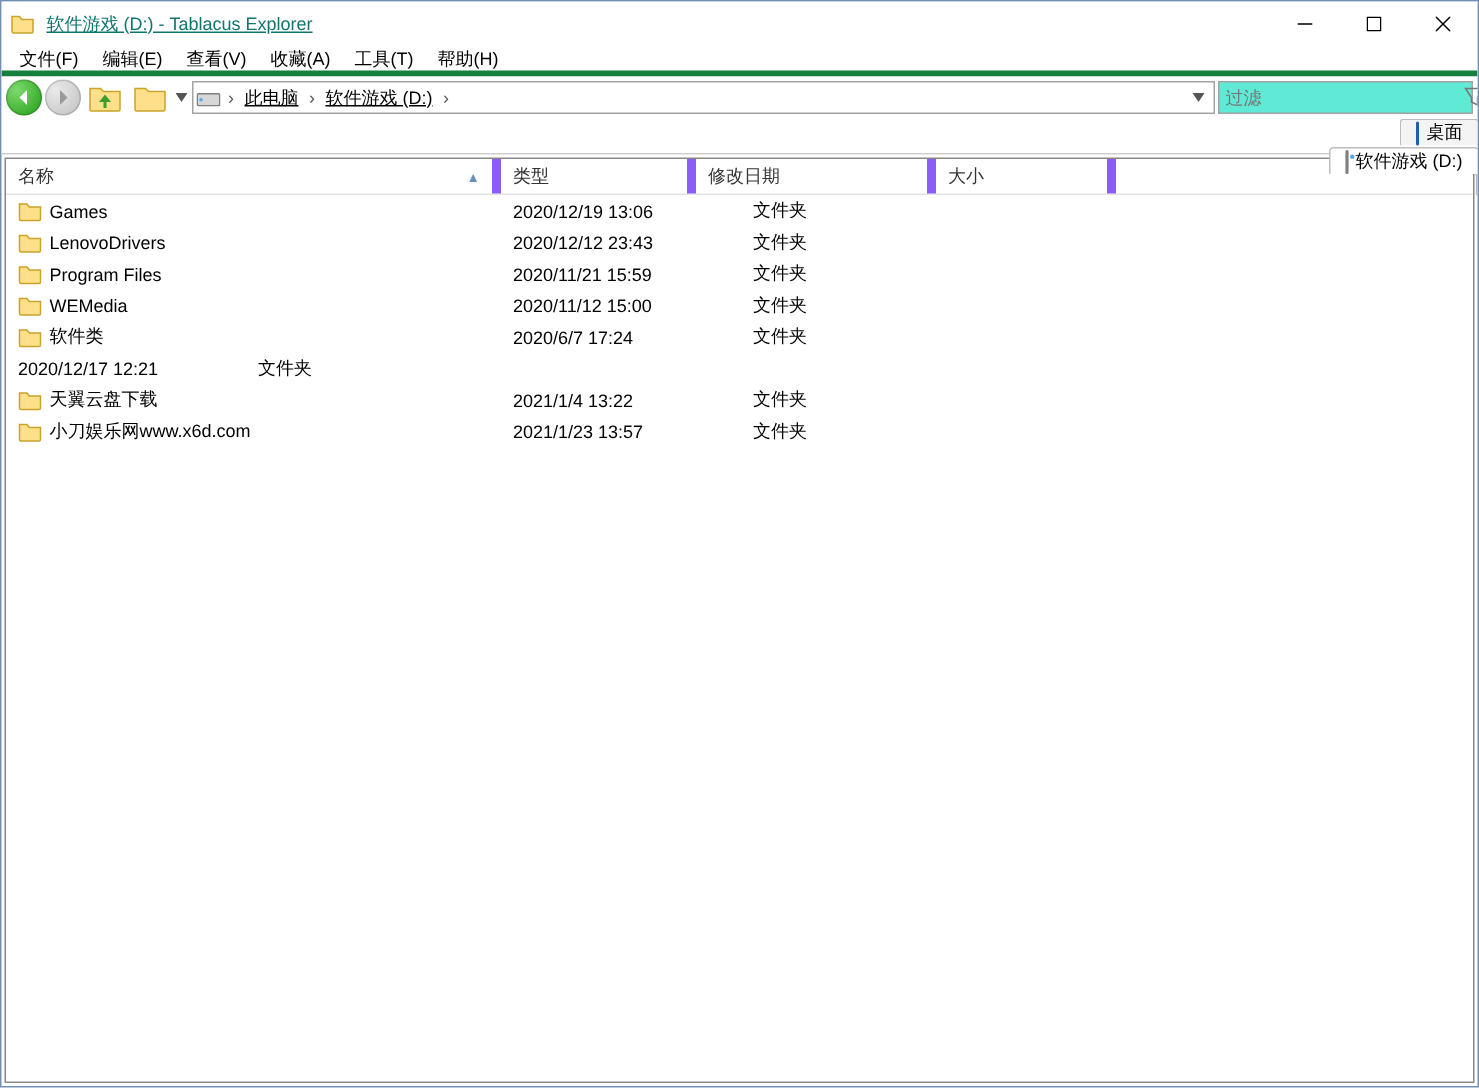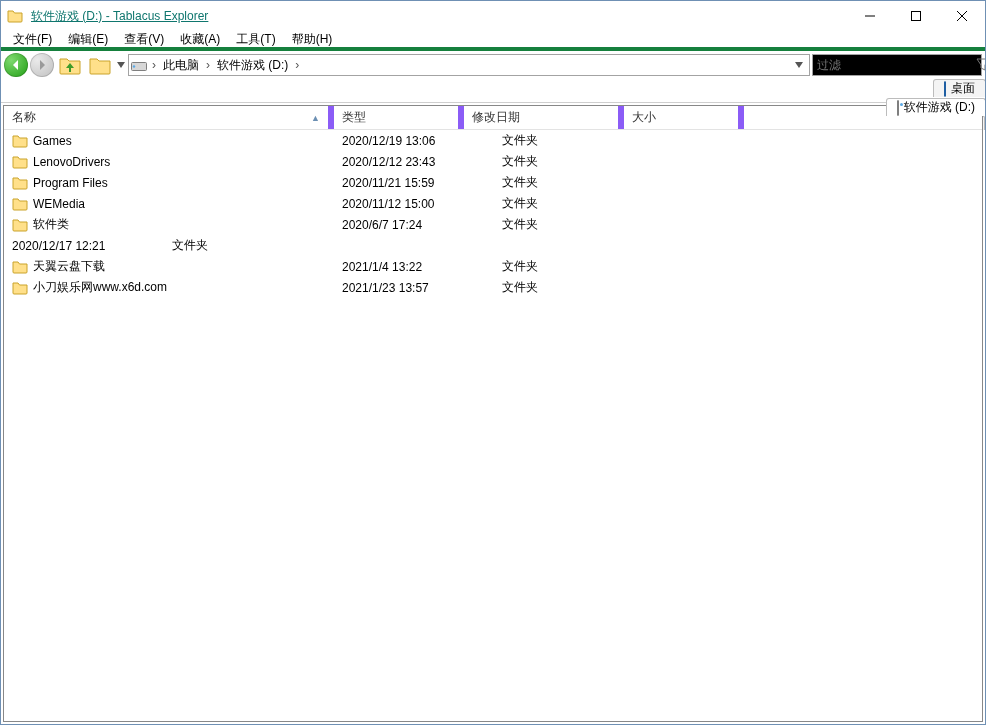--- a/index.html
+++ b/index.html
@@ -73,27 +73,27 @@
     flex:1;
     height:22px;
     border:1px solid #a3a3a3;
     background:#fff;
     display:flex;
     align-items:center;
     padding: 0 2px;
     gap: 2px;
   }
   .address .drive-icon svg{ display:block;}
-  .crumb { padding:0 2px; }
+  .crumb { padding:0 2px;text-decoration:underline; }
   .crumb-sep { width:10px; text-align:center; color:#555; }
   .address-dd {
     width:16px; display:flex; align-items:center; justify-content:center; height:100%;
   }
   .filter {
-    width:170px; height:22px; border:1px solid #a3a3a3; background:#000000;
+    width:170px; height:22px; border:1px solid #a3a3a3; background:#5eead4;
     display:flex; align-items:center;
   }
   .filter input {
     flex:1; border:none; outline:none; font: inherit; padding:0 4px; color:#777; background:transparent;
   }
   .filter-icon { width:20px; display:flex; align-items:center; justify-content:center; }
   
   .tabbar {
     height:24px;
     background:#fff;

